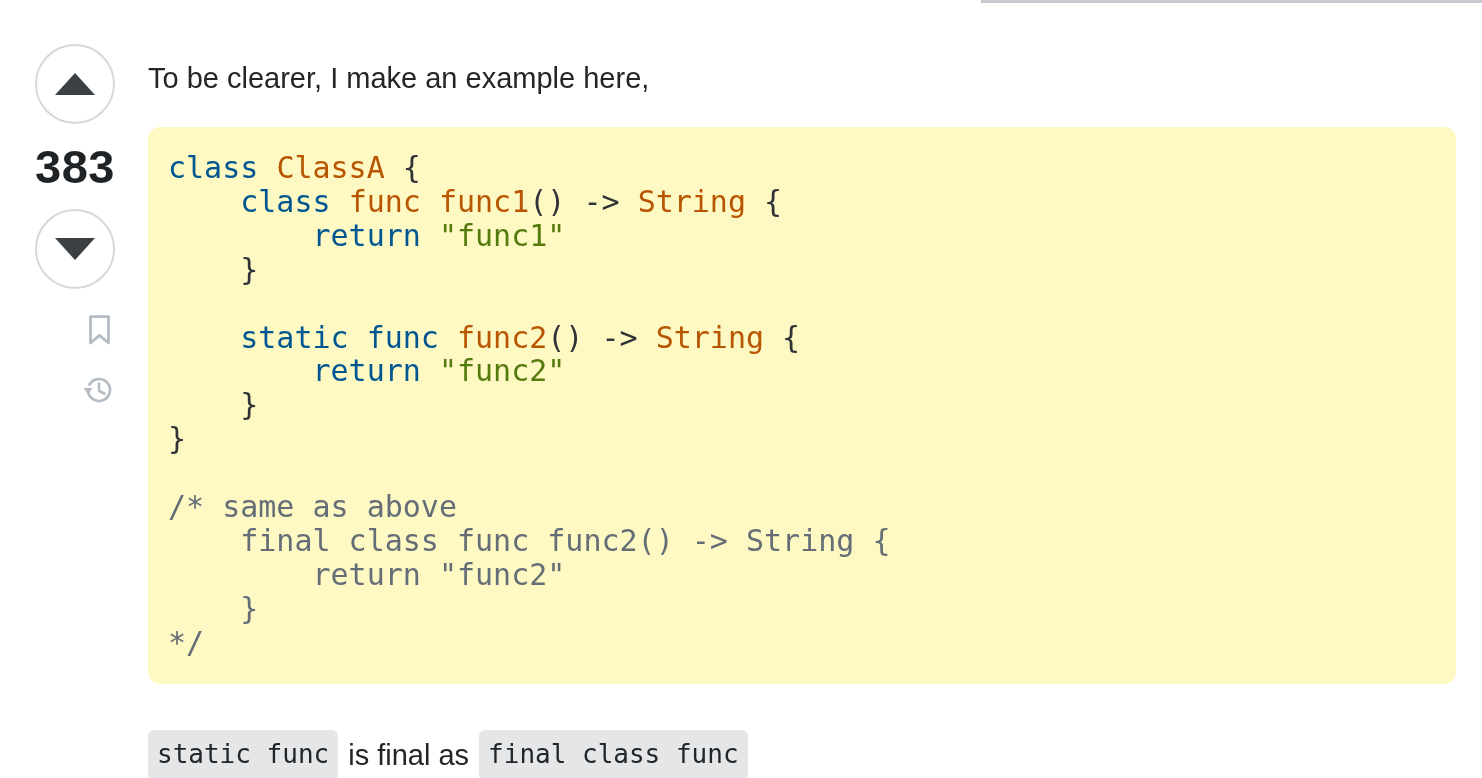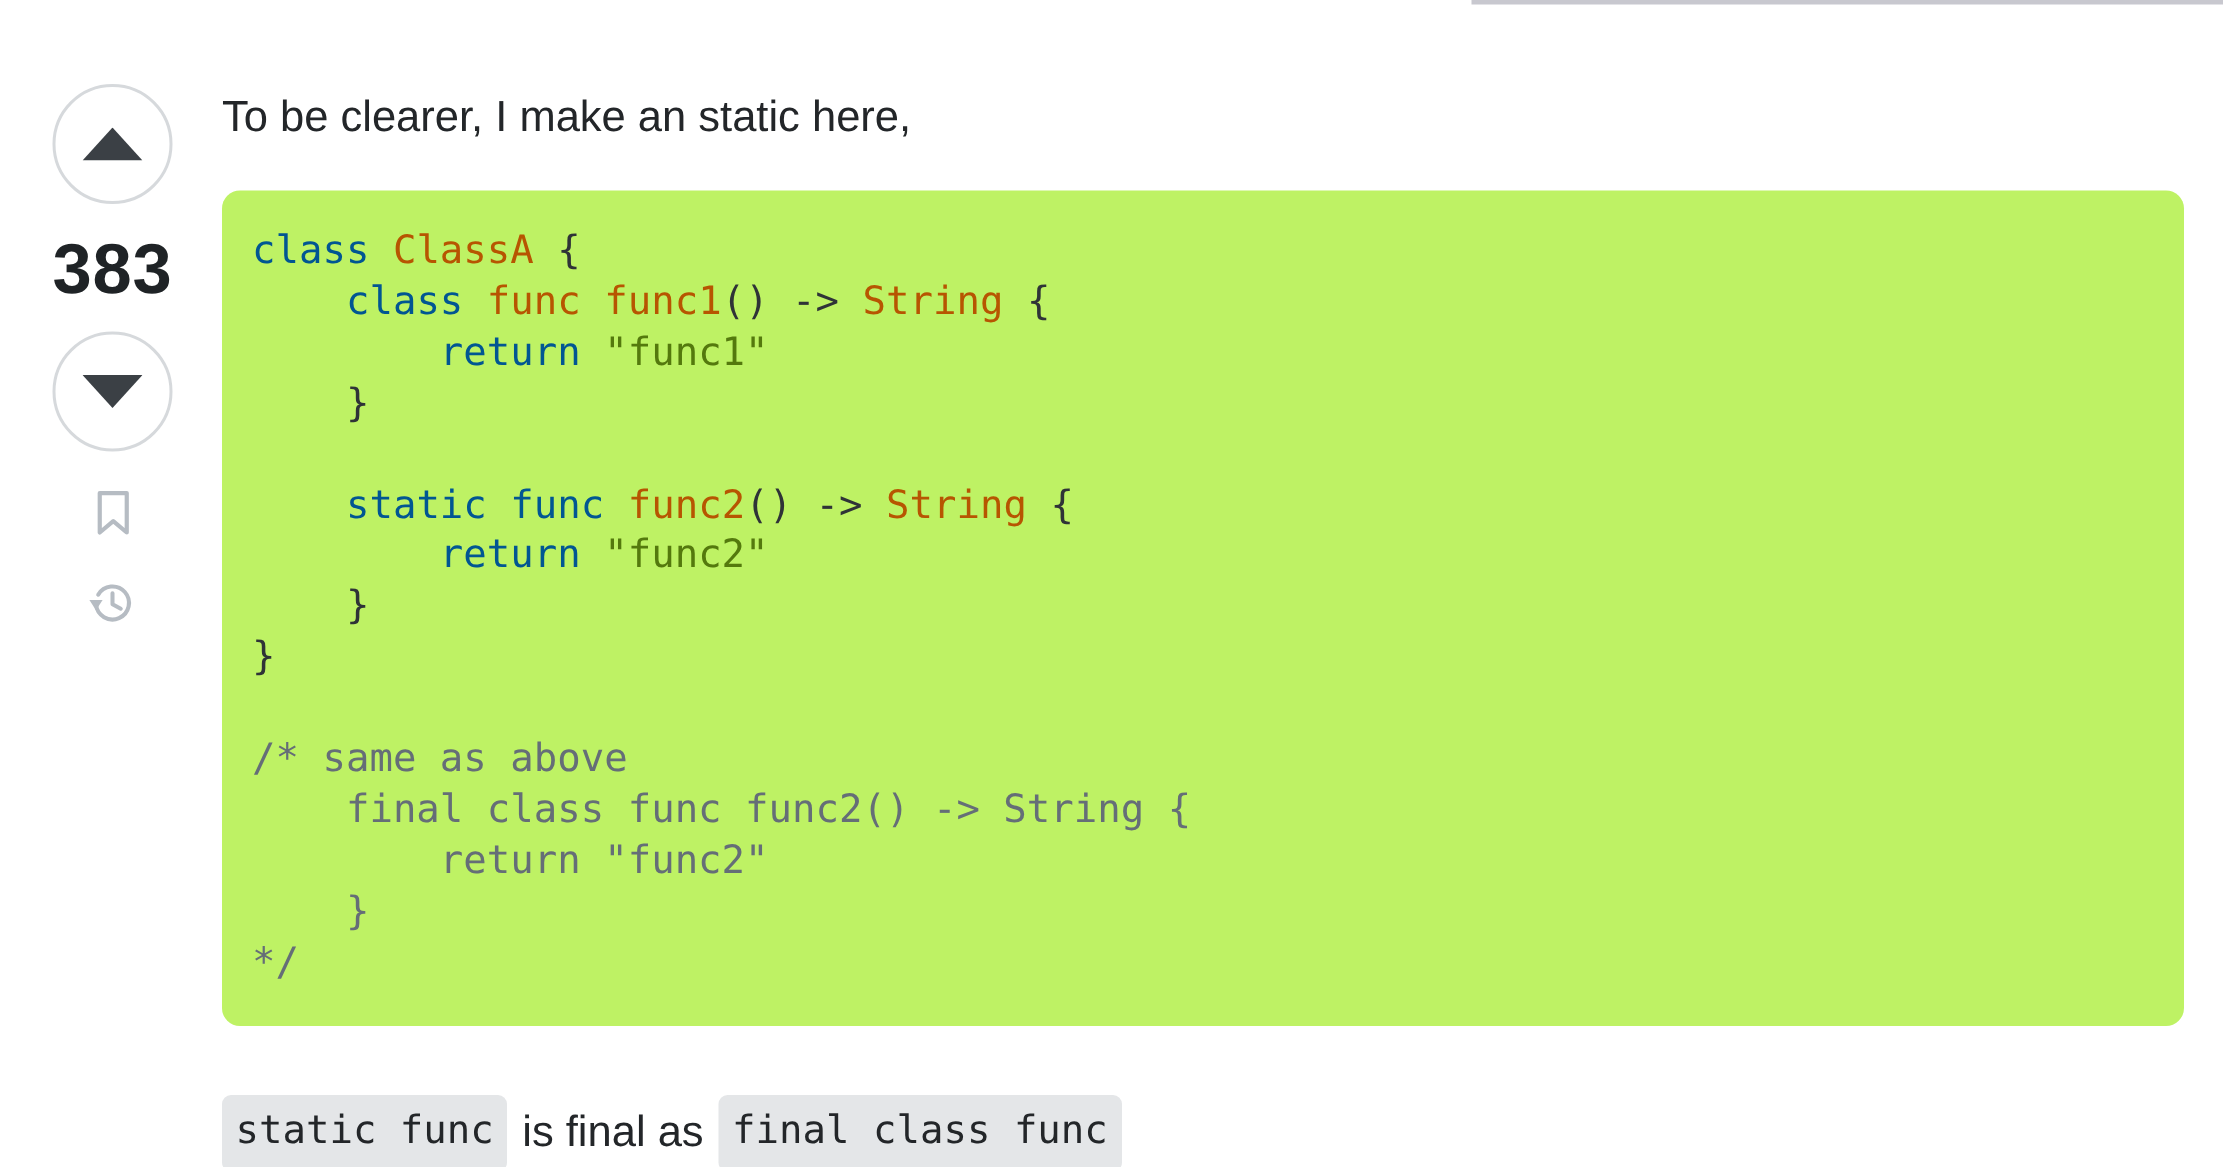--- a/index.html
+++ b/index.html
@@ -10,22 +10,22 @@
     color: #232629;
     overflow: hidden;
     position: relative;
   }
   .top-divider {
     position: absolute; left: 981px; top: 0; width: 501px; height: 3px;
     background: #c8c8cf;
   }
   
   .vote-cell {
-    position: absolute; left: 35px; top: 56px; width: 80px;
-    display: flex; flex-direction: column; align-items: center;
+    position: absolute; left: 35px; top: 44px; width: 80px;
+    display: flex; flex-direction: column; align-items: flex-end;
   }
   .vote-btn {
     width: 80px; height: 80px; border-radius: 50%;
     border: 2px solid #d6d9dc; background: #ffffff;
     display: flex; align-items: center; justify-content: center;
     cursor: pointer; padding: 0;
   }
   .vote-btn svg { display: block; }
   .vote-count {
     height: 85px; width: 100%;
@@ -36,25 +36,25 @@
     border: none; background: transparent; cursor: pointer; padding: 0;
     display: flex; align-items: center; justify-content: center;
   }
   .bookmark-btn { margin-top: 25px; width: 32px; height: 32px; }
   .history-btn  { margin-top: 28px; width: 32px; height: 32px; }
   
   .content { position: absolute; left: 148px; top: 57px; width: 1308px; }
   .intro { font-size: 29px; line-height: 43px; color: #232629; }
   .code-block {
     margin-top: 27px;
-    background: #bef264;
+    background: #fef9c3;
     border-radius: 12px;
     padding: 24px 24px 24px 20px;
     font-family: "DejaVu Sans Mono", monospace;
-    font-size: 26px;
+    font-size: 30px;
     line-height: 33.9px;
     overflow: hidden;
   }
   .code-line { white-space: pre; min-height: 33.9px; }
   .footer-line {
     margin-top: 46px;
     font-size: 29px; line-height: 43px; color: #232629;
     display: flex; align-items: center;
   }
   .inline-code {
@@ -92,21 +92,21 @@
   <button class="icon-btn history-btn">
     <svg width="34" height="34" viewBox="0 0 32 32">
       <path d="M6.47 10.5 A11 11 0 1 1 5.04 16.96" fill="none" stroke="#b6bcc3" stroke-width="2.7" stroke-linecap="round"></path>
       <polygon points="0.6,14 9.4,14 5,20.8" fill="#b6bcc3"></polygon>
       <path d="M16 9.5 L16 16.8 L21.5 19.8" fill="none" stroke="#b6bcc3" stroke-width="2.7" stroke-linecap="round" stroke-linejoin="round"></path>
     </svg>
   </button>
 </div>
 
 <div class="content">
-  <p class="intro">To be clearer, I make an static here,</p>
+  <p class="intro">To be clearer, I make an example here,</p>
 
   <pre class="code-block"><code id="code-content"><div class="code-line"><span style="color: rgb(1, 86, 146);">class</span><span style="color: rgb(47, 51, 55);"> </span><span style="color: rgb(183, 85, 1);">ClassA</span><span style="color: rgb(47, 51, 55);"> {</span></div><div class="code-line"><span style="color: rgb(47, 51, 55);">    </span><span style="color: rgb(1, 86, 146);">class</span><span style="color: rgb(47, 51, 55);"> </span><span style="color: rgb(183, 85, 1);">func func1</span><span style="color: rgb(47, 51, 55);">() -&gt; </span><span style="color: rgb(183, 85, 1);">String</span><span style="color: rgb(47, 51, 55);"> {</span></div><div class="code-line"><span style="color: rgb(47, 51, 55);">        </span><span style="color: rgb(1, 86, 146);">return</span><span style="color: rgb(47, 51, 55);"> </span><span style="color: rgb(84, 121, 13);">"func1"</span></div><div class="code-line"><span style="color: rgb(47, 51, 55);">    }</span></div><div class="code-line">&nbsp;</div><div class="code-line"><span style="color: rgb(47, 51, 55);">    </span><span style="color: rgb(1, 86, 146);">static</span><span style="color: rgb(47, 51, 55);"> </span><span style="color: rgb(1, 86, 146);">func</span><span style="color: rgb(47, 51, 55);"> </span><span style="color: rgb(183, 85, 1);">func2</span><span style="color: rgb(47, 51, 55);">() -&gt; </span><span style="color: rgb(183, 85, 1);">String</span><span style="color: rgb(47, 51, 55);"> {</span></div><div class="code-line"><span style="color: rgb(47, 51, 55);">        </span><span style="color: rgb(1, 86, 146);">return</span><span style="color: rgb(47, 51, 55);"> </span><span style="color: rgb(84, 121, 13);">"func2"</span></div><div class="code-line"><span style="color: rgb(47, 51, 55);">    }</span></div><div class="code-line"><span style="color: rgb(47, 51, 55);">}</span></div><div class="code-line">&nbsp;</div><div class="code-line"><span style="color: rgb(101, 110, 119);">/* same as above</span></div><div class="code-line"><span style="color: rgb(101, 110, 119);">    final class func func2() -&gt; String {</span></div><div class="code-line"><span style="color: rgb(101, 110, 119);">        return "func2"</span></div><div class="code-line"><span style="color: rgb(101, 110, 119);">    }</span></div><div class="code-line"><span style="color: rgb(101, 110, 119);">*/</span></div></code></pre>
 
   <p class="footer-line">
       <code class="inline-code">static func</code>
       <span class="footer-text">is final as</span>
       <code class="inline-code">final class func</code>
     </p>
 </div>
 

